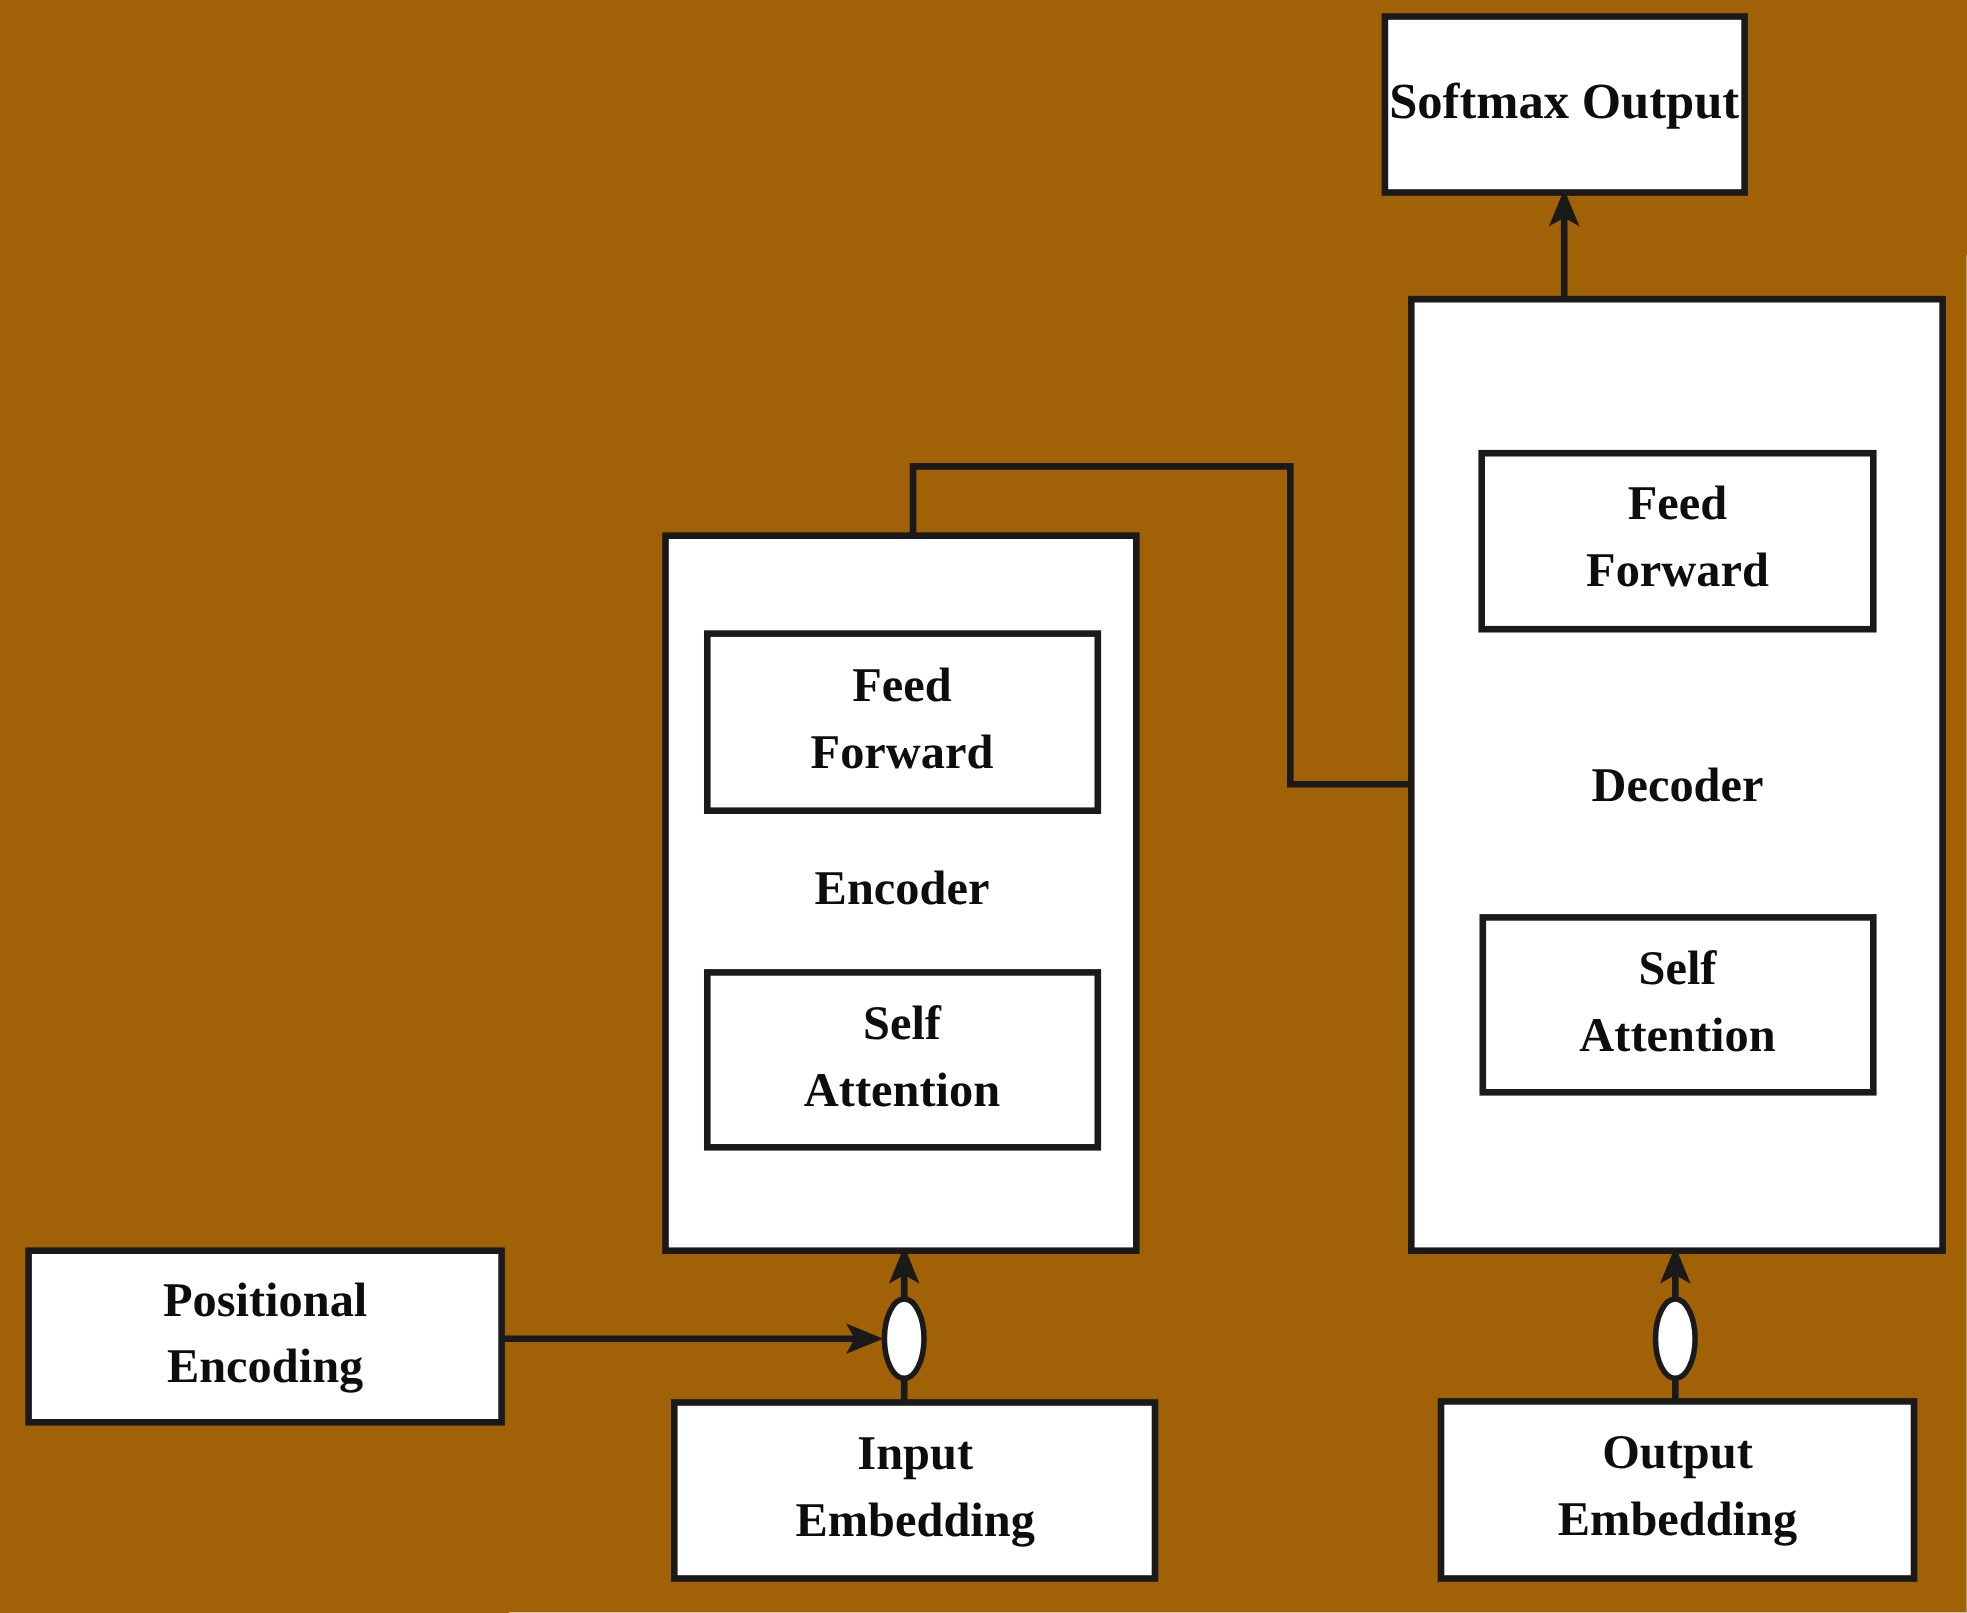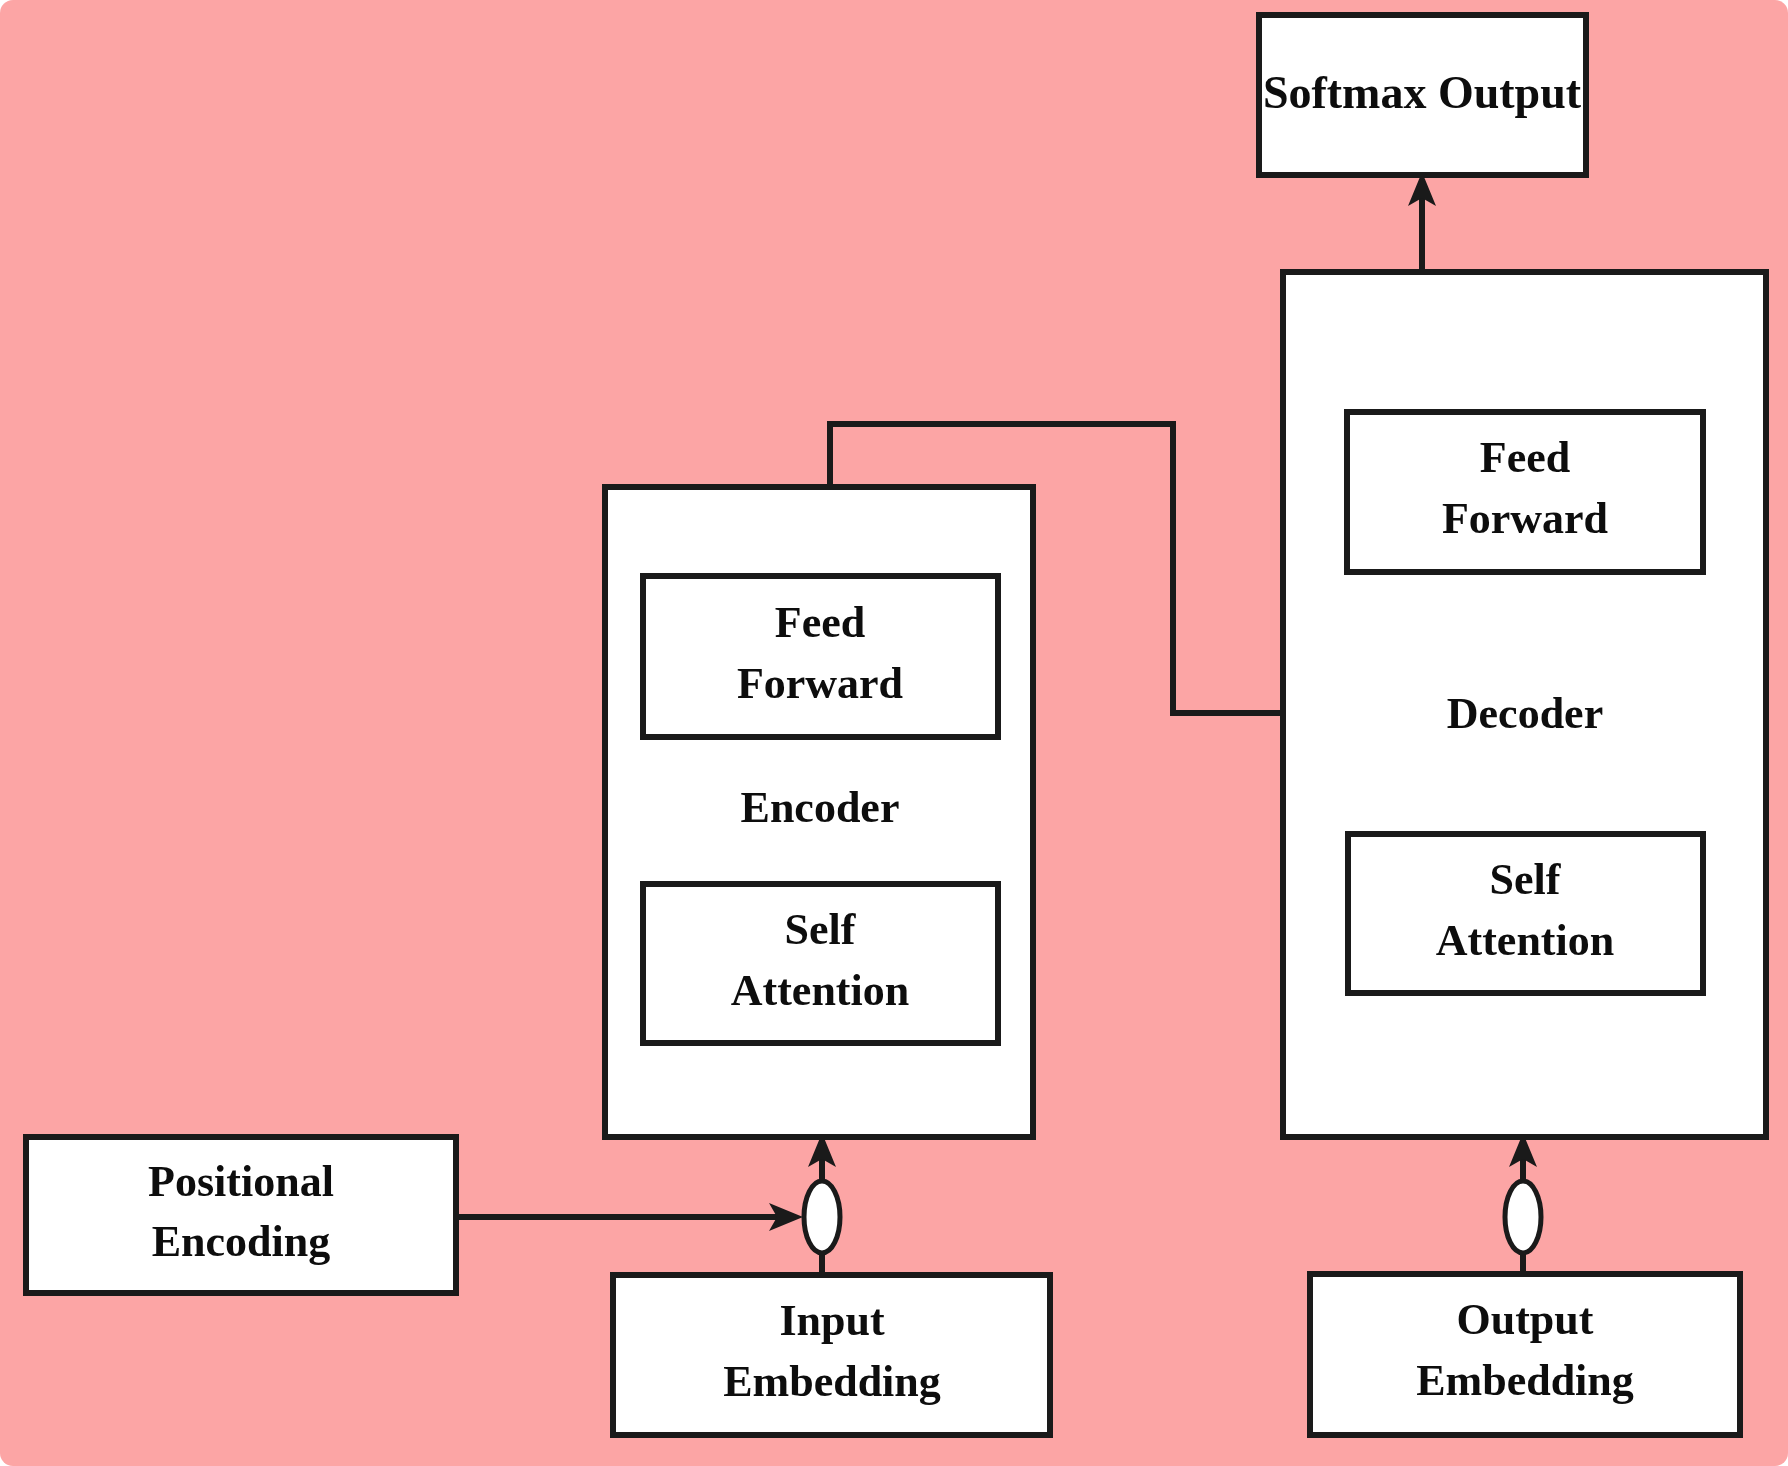--- a/index.html
+++ b/index.html
@@ -11,22 +11,21 @@
   body {
     width: 1788px;
     height: 1466px;
     overflow: hidden;
     font-family: "Liberation Serif", "DejaVu Serif", serif;
   }
   #diagram-root {
     position: relative;
     width: 1788px;
     height: 1466px;
-    background: #fca5a5;
-    border-radius: 13px;
+    background: #a16207;
   }
   svg#diagram-svg {
     position: absolute;
     top: 0;
     left: 0;
     width: 1788px;
     height: 1466px;
     display: block;
   }
   .box-rect {

